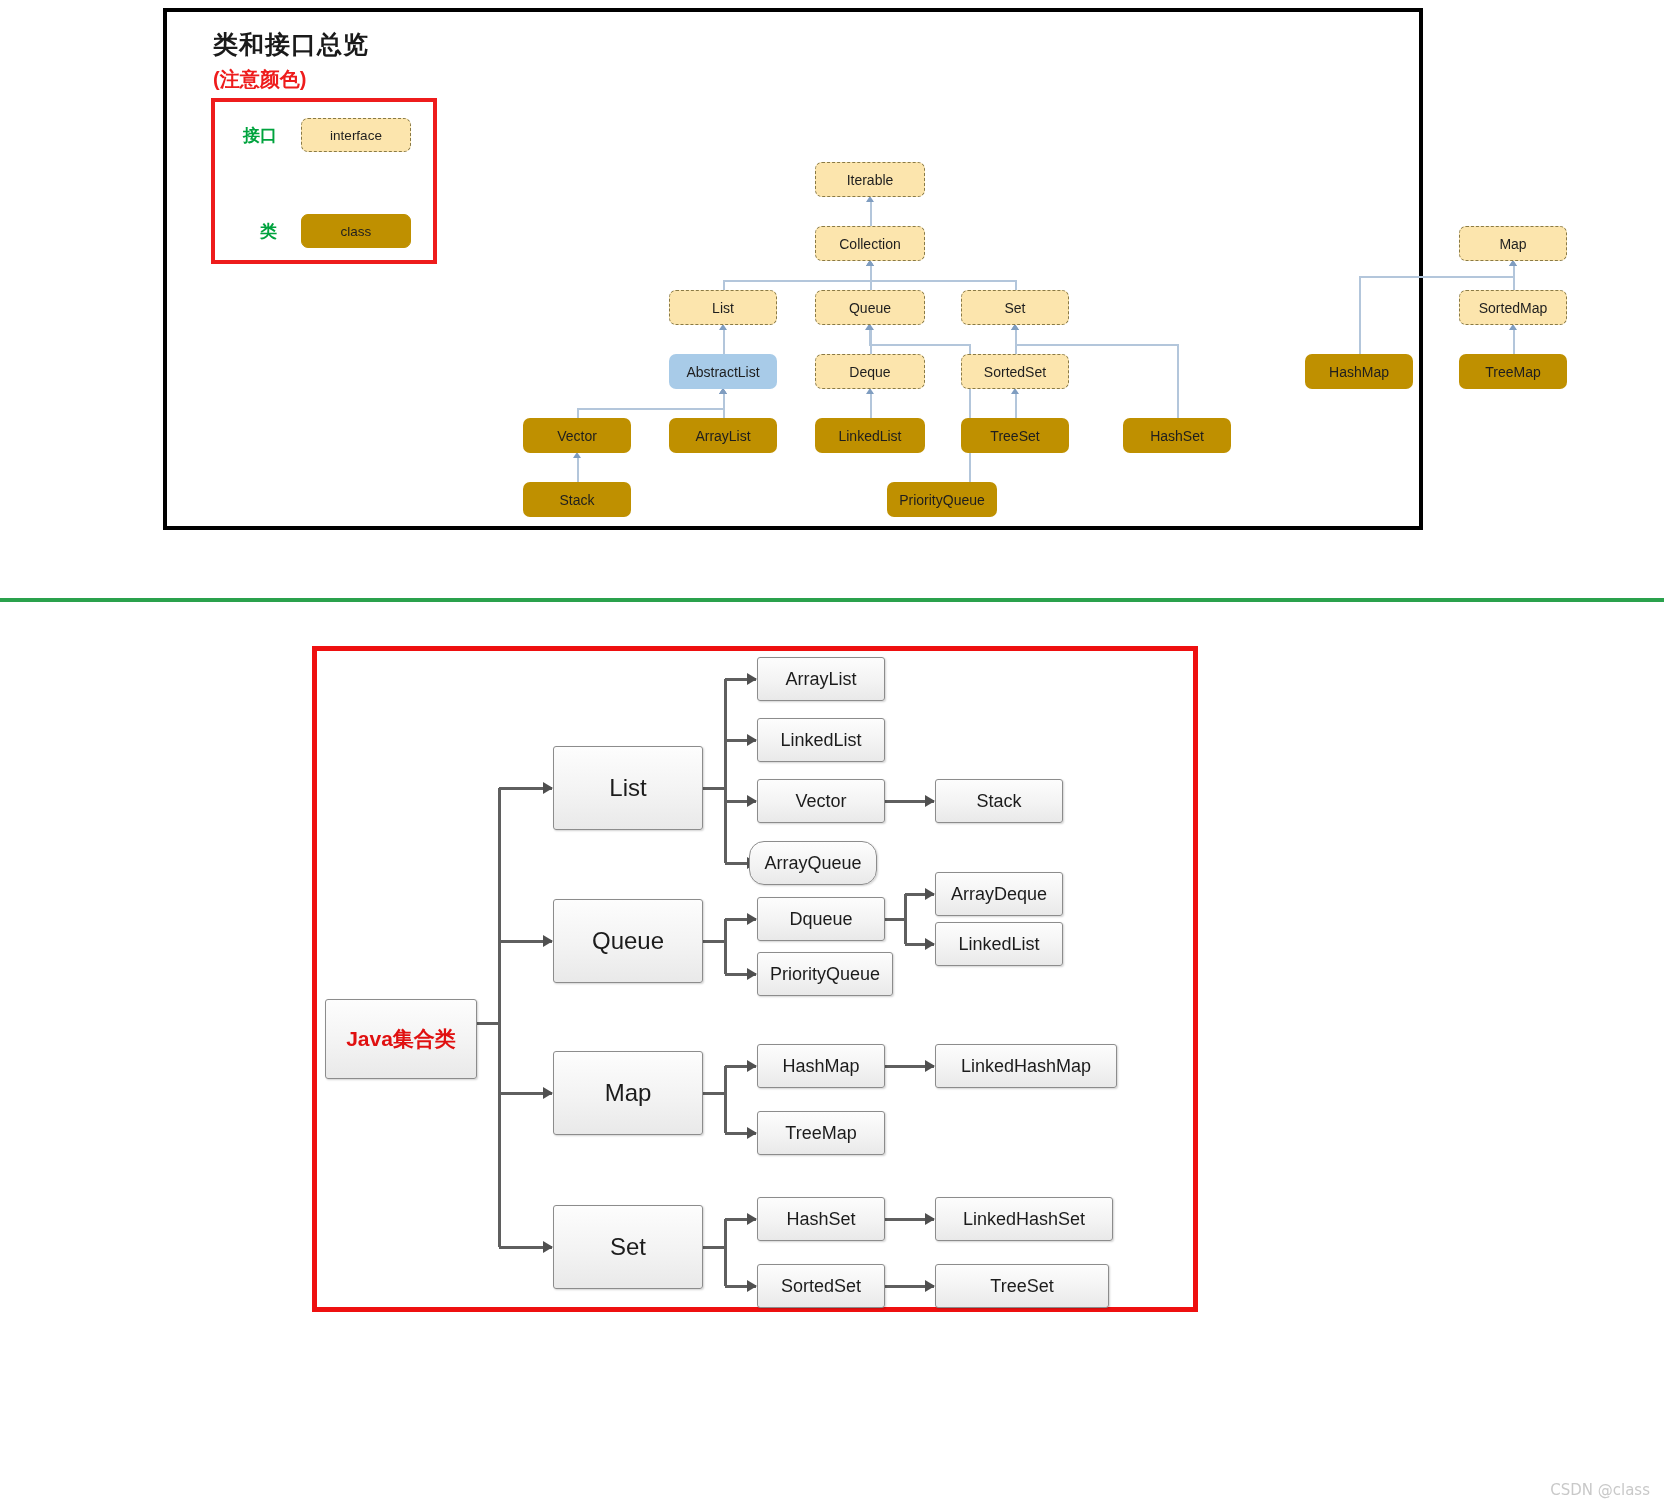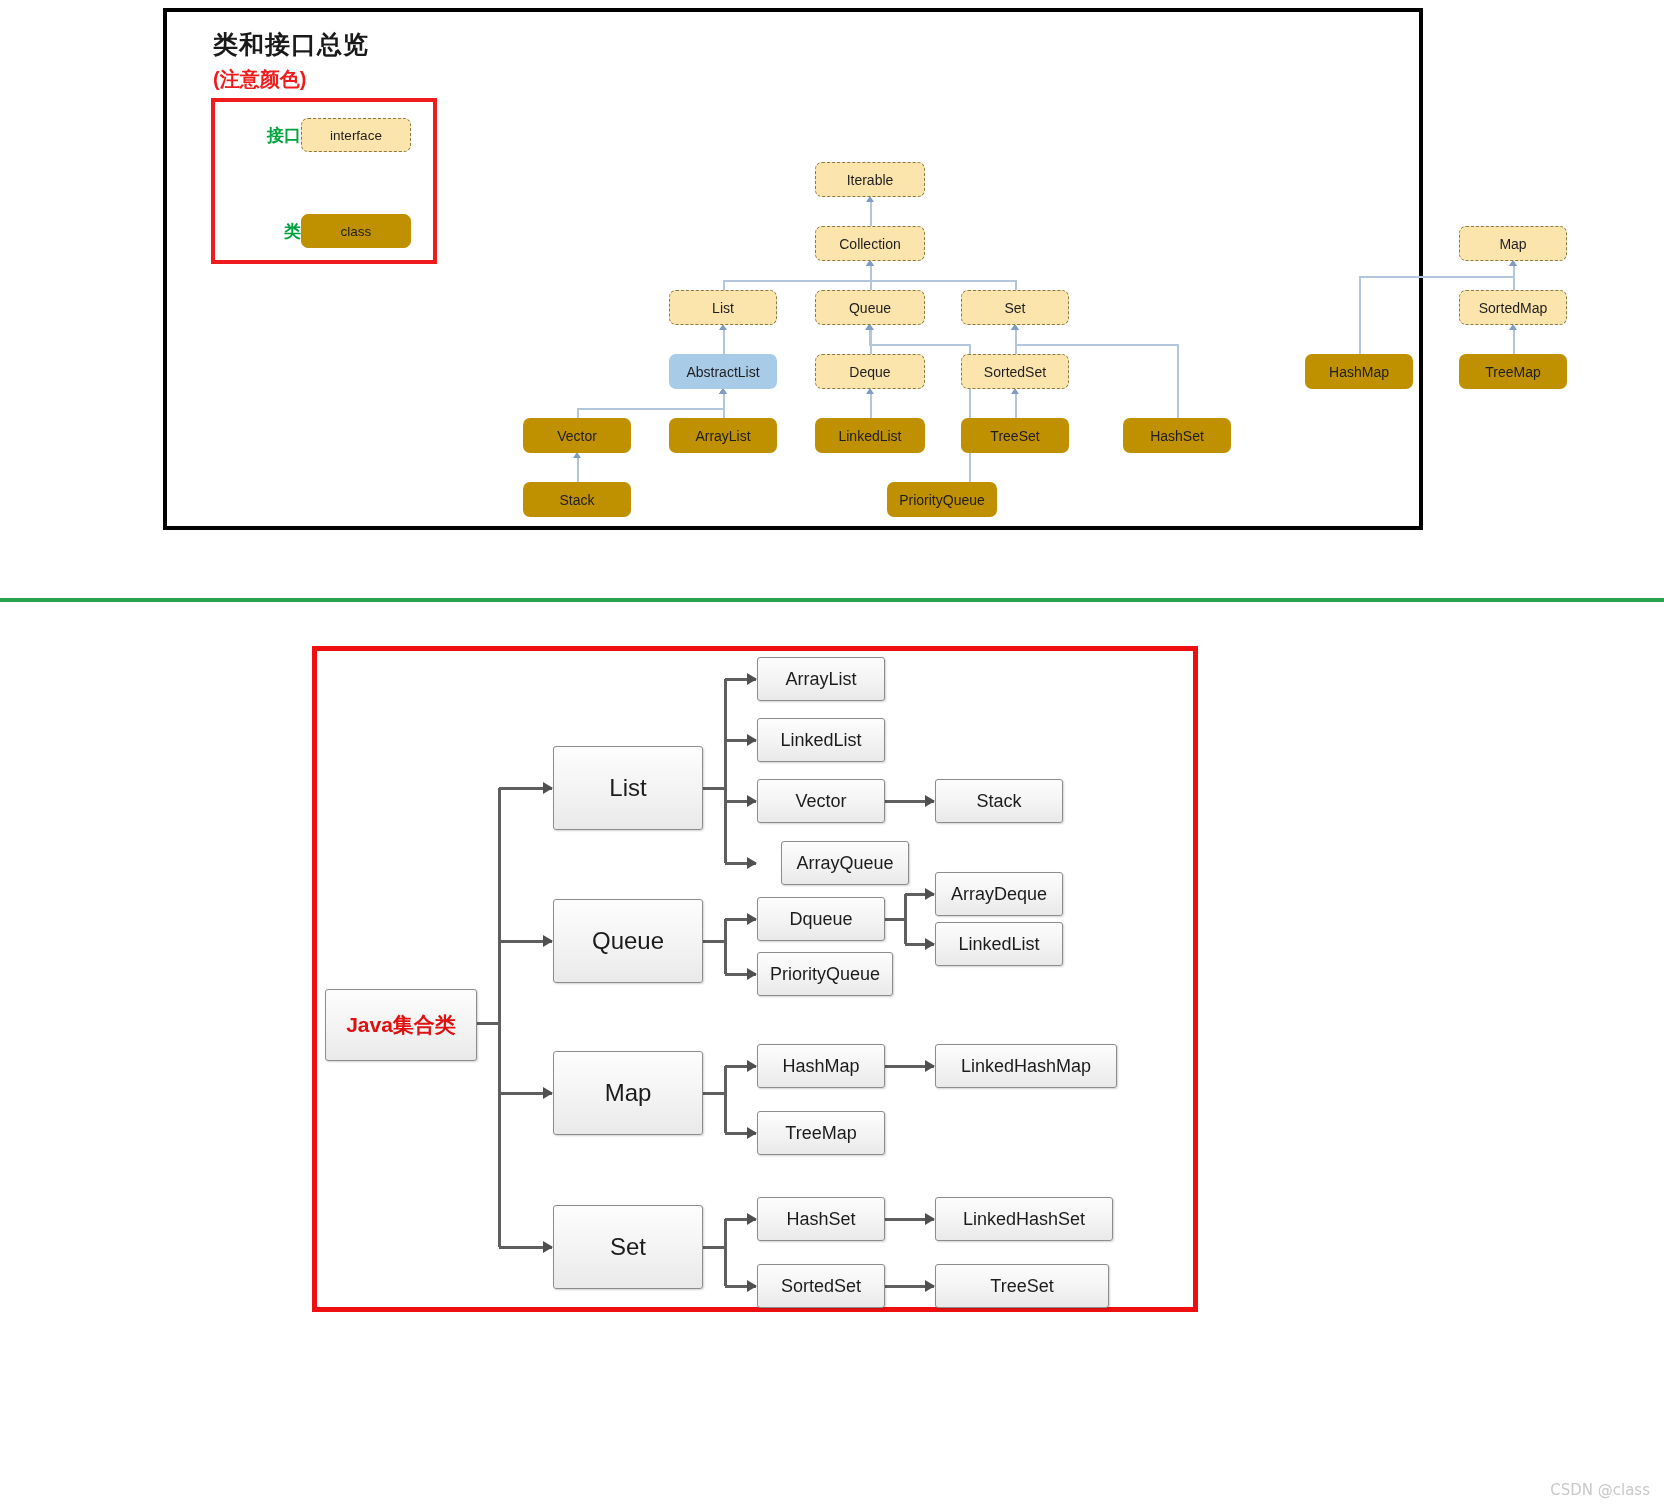--- a/index.html
+++ b/index.html
@@ -53,21 +53,21 @@
     background: #ffffff;
   }
   .legend-row {
     position: absolute;
     left: 0; width: 226px; height: 46px;
     display: flex; align-items: center;
   }
   .legend-label {
     width: 86px;
     text-align: right;
-    padding-right: 0;
+    padding-right: 24px;
     font-size: 17px;
     font-weight: bold;
     color: #00a33e;
     white-space: nowrap;
   }
   .legend-chip {
     width: 110px; height: 34px;
     border-radius: 7px;
     display: flex; align-items: center; justify-content: center;
     font-size: 13.5px;
@@ -331,30 +331,30 @@
           <div class="g-edge h" style="left: 408px; top: 567px; width: 31px;"></div>
           <div class="g-arw" style="left: 430px; top: 562px;"></div>
           <div class="g-edge h" style="left: 408px; top: 634px; width: 31px;"></div>
           <div class="g-arw" style="left: 430px; top: 629px;"></div>
           <div class="g-edge h" style="left: 568px; top: 567px; width: 49px;"></div>
           <div class="g-arw" style="left: 608px; top: 562px;"></div>
           <div class="g-edge h" style="left: 568px; top: 634px; width: 49px;"></div>
           <div class="g-arw" style="left: 608px; top: 629px;"></div>
         </div>
       <div id="f2-nodes">
-          <div class="g-node g-root" style="left: 8px; top: 338px; width: 152px; height: 72px;">Java集合类</div>
+          <div class="g-node g-root" style="left: 8px; top: 348px; width: 152px; height: 80px;">Java集合类</div>
           <div class="g-node g-big" style="left: 236px; top: 95px; width: 150px; height: 84px;">List</div>
           <div class="g-node g-big" style="left: 236px; top: 248px; width: 150px; height: 84px;">Queue</div>
           <div class="g-node g-big" style="left: 236px; top: 400px; width: 150px; height: 84px;">Map</div>
           <div class="g-node g-big" style="left: 236px; top: 554px; width: 150px; height: 84px;">Set</div>
           <div class="g-node g-lf" style="left: 440px; top: 6px; width: 128px; height: 44px;">ArrayList</div>
           <div class="g-node g-lf" style="left: 440px; top: 67px; width: 128px; height: 44px;">LinkedList</div>
           <div class="g-node g-lf" style="left: 440px; top: 128px; width: 128px; height: 44px;">Vector</div>
           <div class="g-node g-lf" style="left: 618px; top: 128px; width: 128px; height: 44px;">Stack</div>
-          <div class="g-node g-lf" style="left: 464px; top: 190px; width: 128px; height: 44px;">ArrayQueue</div>
+          <div class="g-node g-lf" style="left: 432px; top: 190px; width: 128px; height: 44px; border-radius: 15px;">ArrayQueue</div>
           <div class="g-node g-lf" style="left: 440px; top: 246px; width: 128px; height: 44px;">Dqueue</div>
           <div class="g-node g-lf" style="left: 618px; top: 221px; width: 128px; height: 44px;">ArrayDeque</div>
           <div class="g-node g-lf" style="left: 618px; top: 271px; width: 128px; height: 44px;">LinkedList</div>
           <div class="g-node g-lf" style="left: 440px; top: 301px; width: 136px; height: 44px;">PriorityQueue</div>
           <div class="g-node g-lf" style="left: 440px; top: 393px; width: 128px; height: 44px;">HashMap</div>
           <div class="g-node g-lf" style="left: 618px; top: 393px; width: 182px; height: 44px;">LinkedHashMap</div>
           <div class="g-node g-lf" style="left: 440px; top: 460px; width: 128px; height: 44px;">TreeMap</div>
           <div class="g-node g-lf" style="left: 440px; top: 546px; width: 128px; height: 44px;">HashSet</div>
           <div class="g-node g-lf" style="left: 618px; top: 546px; width: 178px; height: 44px;">LinkedHashSet</div>
           <div class="g-node g-lf" style="left: 440px; top: 613px; width: 128px; height: 44px;">SortedSet</div>

